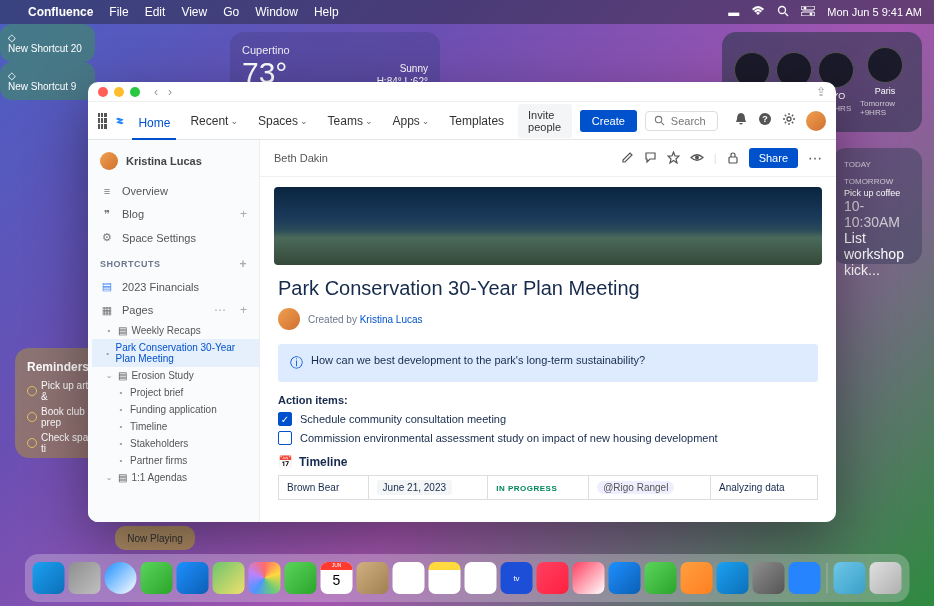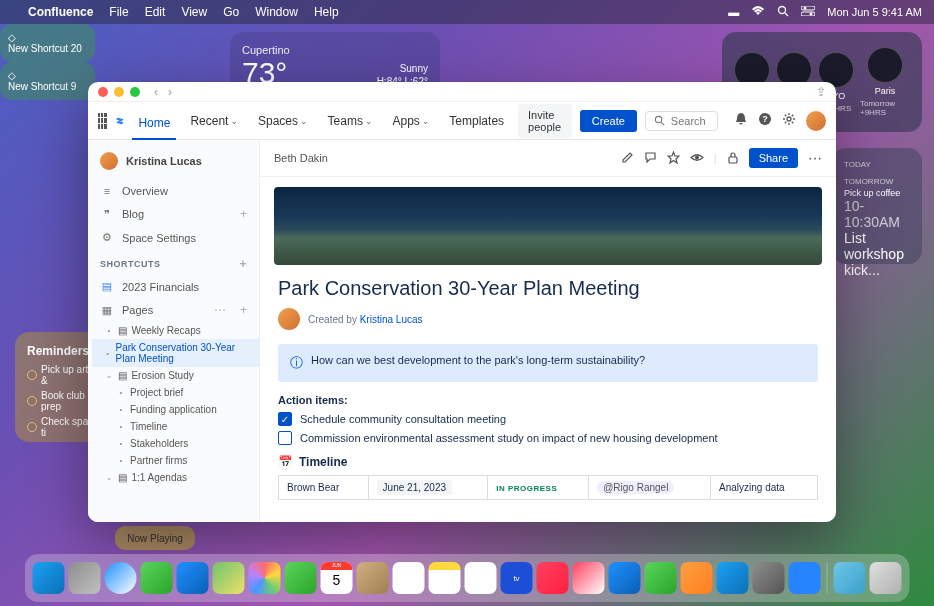--- a/index.html
+++ b/index.html
@@ -16,21 +16,21 @@
 .weather { top: 32px; left: 230px; width: 210px; height: 90px; background: rgba(80, 70, 150, 0.6); backdrop-filter: blur(10px); }
 .weather .city { font-size: 11px; opacity: 0.9; }
 .weather .temp { font-size: 30px; font-weight: 300; }
 .weather .cond { position: absolute; right: 12px; top: 30px; text-align: right; font-size: 10px; line-height: 1.3; }
 .clocks { top: 32px; right: 12px; width: 200px; height: 100px; background: rgba(60, 60, 90, 0.7); display: flex; gap: 6px; align-items: center; justify-content: space-around; }
 .clock { display: flex; flex-direction: column; align-items: center; gap: 3px; }
 .clock .face { width: 36px; height: 36px; border-radius: 50%; background: #1a1a2a; border: 1px solid #555; position: relative; }
 .clock .city { font-size: 9px; }
 .clock .tz { font-size: 8px; opacity: 0.7; }
 .calendar-w { top: 148px; right: 12px; width: 90px; height: 116px; background: rgba(70, 70, 100, 0.6); }
-.reminders { top: 332px; left: 15px; width: 95px; height: 110px; background: rgba(180, 150, 50, 0.5); backdrop-filter: blur(10px); }
+.reminders { top: 348px; left: 15px; width: 95px; height: 110px; background: rgba(180, 150, 50, 0.5); backdrop-filter: blur(10px); }
 .reminders .title { font-size: 12px; font-weight: 600; margin-bottom: 6px; }
 .reminders .item { font-size: 10px; margin: 4px 0; display: flex; gap: 4px; align-items: center; }
 .reminders .circ { width: 10px; height: 10px; border: 1.5px solid #e0c060; border-radius: 50%; flex-shrink: 0; }
 .shortcuts-w { top: 456px; left: 15px; width: 95px; background: rgba(60, 150, 80, 0.5); border-radius: 12px; padding: 8px; color: #fff; font-size: 10px; }
 .shortcuts-w2 { top: 510px; left: 15px; width: 95px; background: rgba(60, 150, 80, 0.5); border-radius: 12px; padding: 8px; color: #fff; font-size: 10px; }
 .nowplaying { position: absolute; top: 526px; left: 115px; width: 80px; height: 24px; background: rgba(200, 180, 50, 0.6); border-radius: 10px; color: #333; font-size: 10px; display: flex; align-items: center; justify-content: center; }
 
 
 .window { position: absolute; top: 82px; left: 88px; width: 748px; height: 440px; background: #fff; border-radius: 10px; box-shadow: 0 20px 60px rgba(0,0,0,0.4); overflow: hidden; display: flex; flex-direction: column; }
 .titlebar { height: 20px; display: flex; align-items: center; padding: 0 10px; gap: 6px; border-bottom: 1px solid #eee; }

